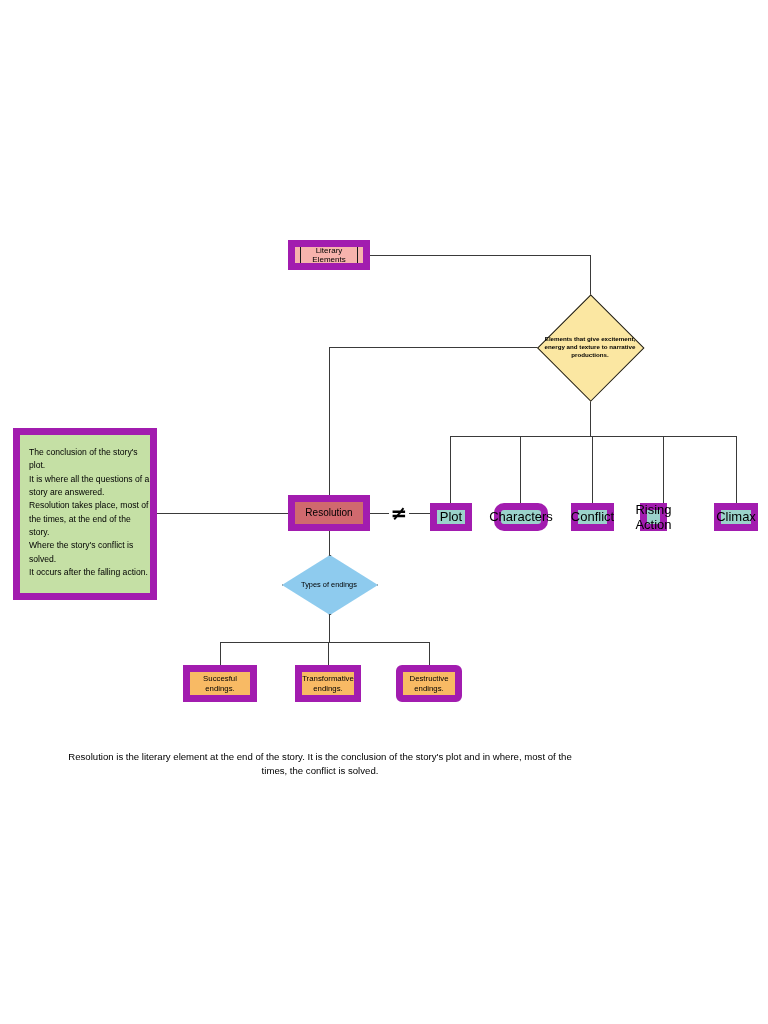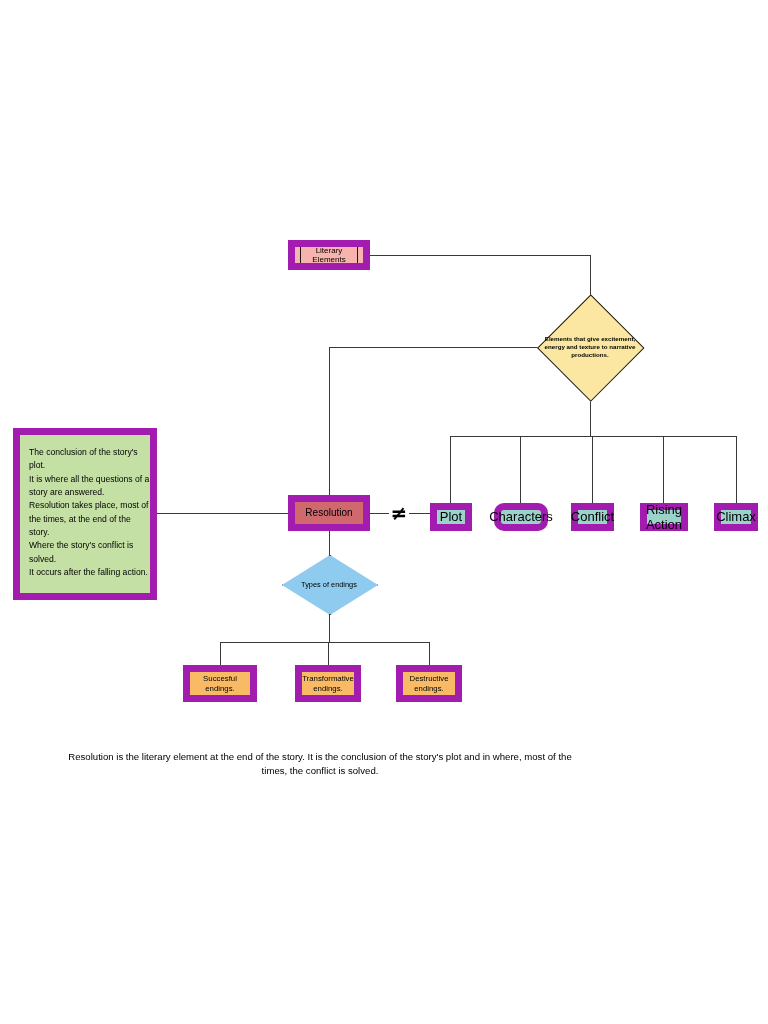--- a/index.html
+++ b/index.html
@@ -246,34 +246,34 @@
 It occurs after the falling action.</div>
 
   <div class="node" id="resolution">Resolution</div>
 
   <div id="not-equal">≠</div>
 
   <div id="elements-row">
       <div class="node teal" style="left: 430px; width: 42px; background: rgb(155, 211, 203);">Plot</div>
       <div class="node teal" style="left: 494px; width: 54px; background: rgb(155, 211, 203); border-radius: 10px;">Characters</div>
       <div class="node teal" style="left: 571px; width: 43px; background: rgb(155, 211, 203);">Conflict</div>
-      <div class="node teal" style="left: 640px; width: 48px; background: rgb(155, 211, 203);">Rising
+      <div class="node teal" style="left: 640px; width: 27px; background: rgb(155, 211, 203);">Rising
 Action</div>
       <div class="node teal" style="left: 714px; width: 44px; background: rgb(155, 211, 203);">Climax</div>
     </div>
 
   <div id="blue-diamond-wrap">
     <div class="dshape"></div>
     <div class="dlabel">Types of endings</div>
   </div>
 
   <div id="endings-row">
       <div class="node orange" style="left: 183px; width: 74px; background: rgb(248, 186, 100);">Succesful
 endings.</div>
       <div class="node orange" style="left: 295px; width: 66px; background: rgb(248, 186, 100);">Transformative
 endings.</div>
-      <div class="node orange" style="left: 396px; width: 66px; background: rgb(248, 186, 100);">Destructive
+      <div class="node orange" style="left: 396px; width: 66px; background: rgb(248, 186, 100); border-radius: 6px;">Destructive
 endings.</div>
     </div>
 
   <div id="caption">Resolution is the literary element at the end of the story. It is the conclusion of the story's plot and in where, most of the times, the conflict is solved.</div>
 
 </div>
 
 </body></html>

